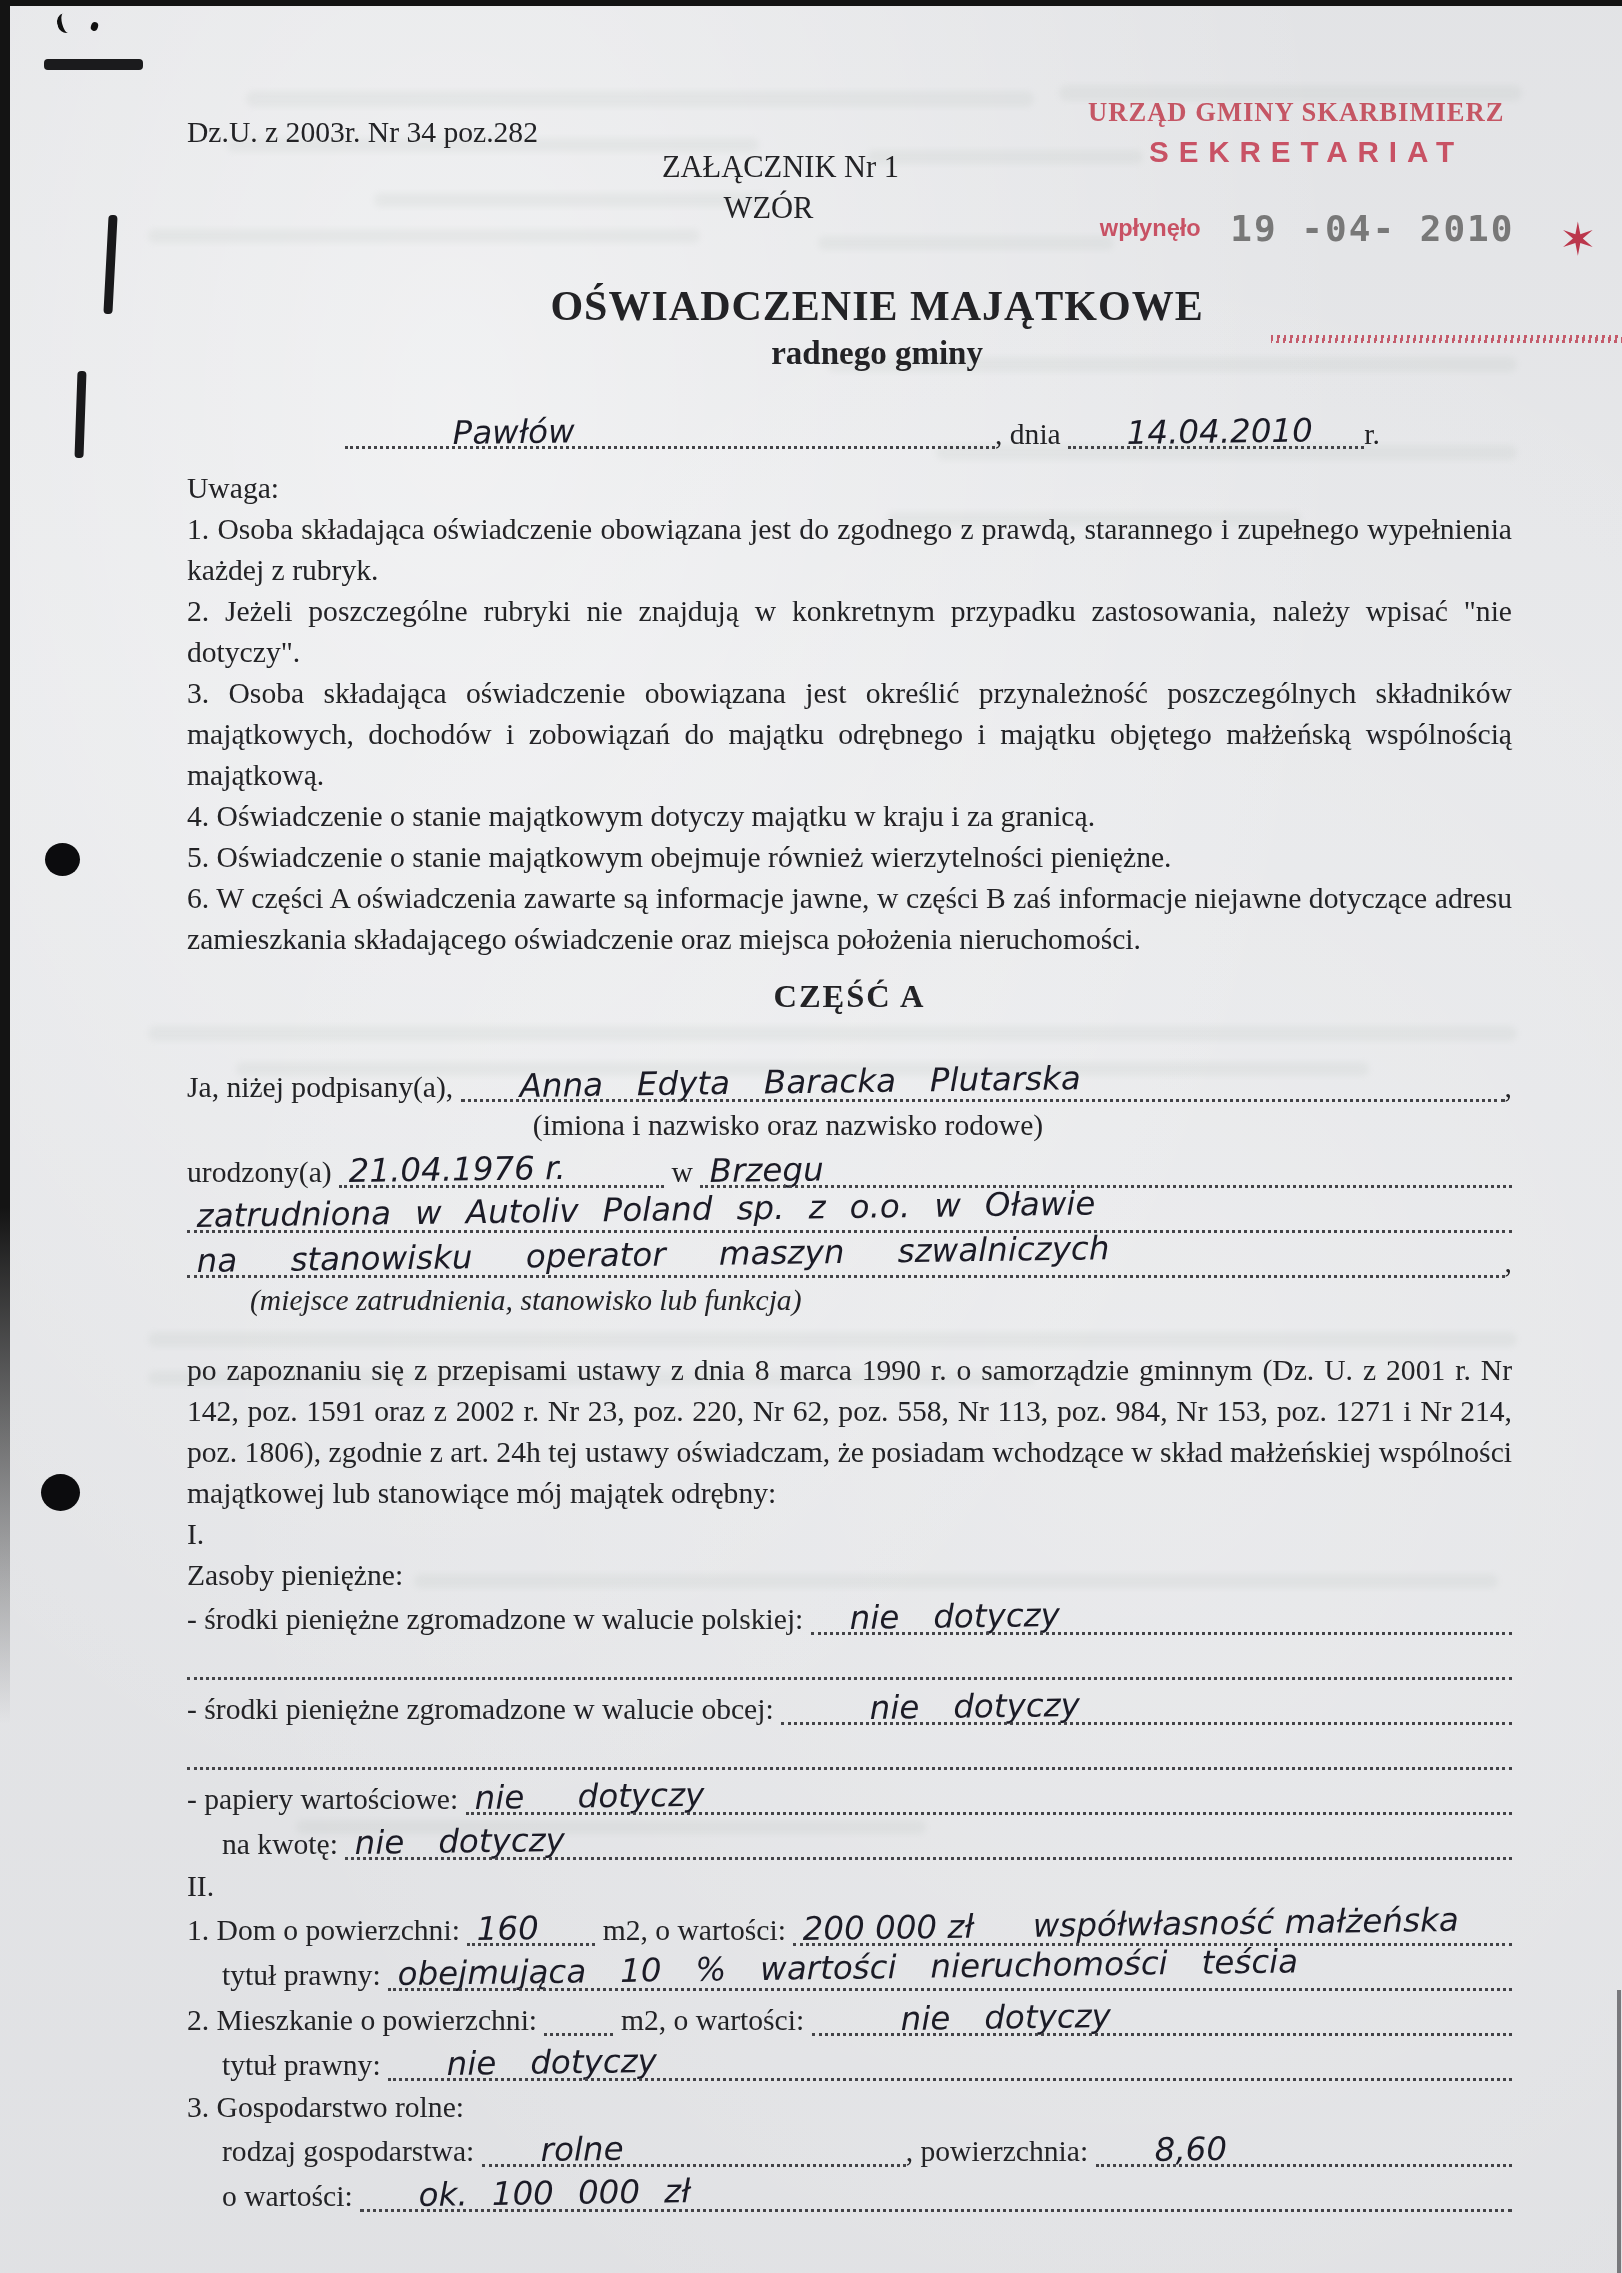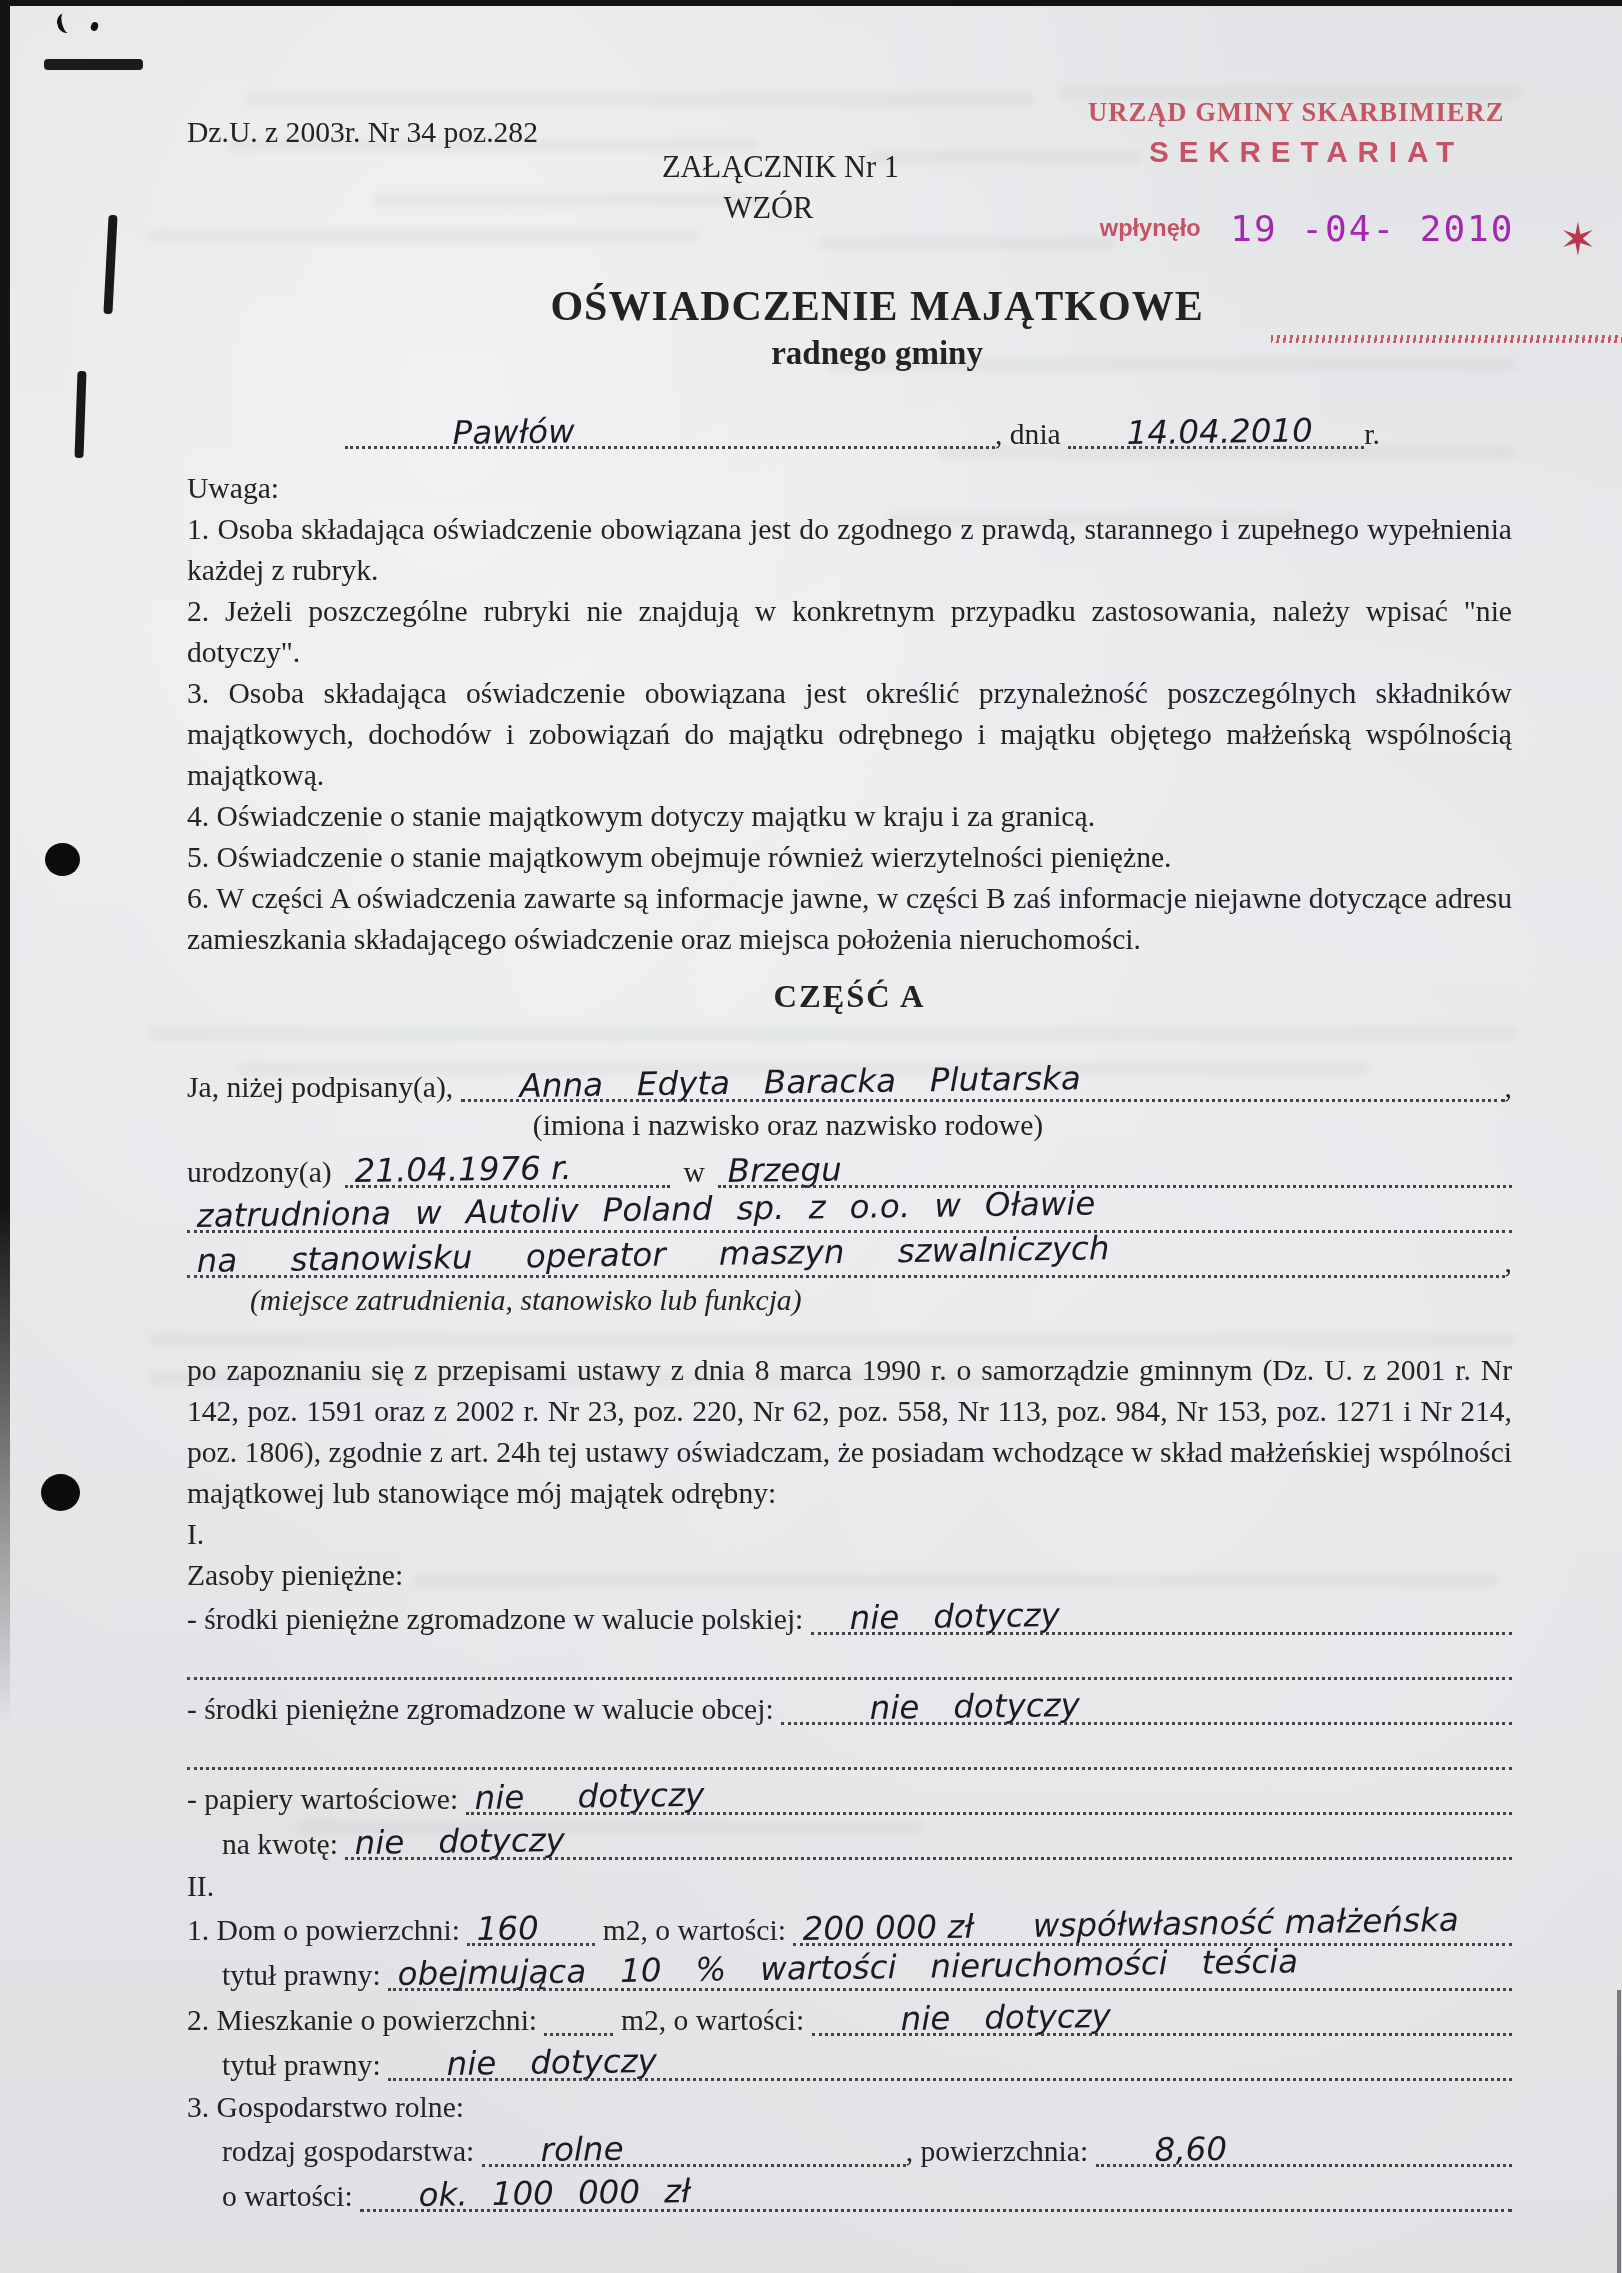--- a/index.html
+++ b/index.html
@@ -29,21 +29,21 @@
   .hole1{ left:45px; top:843px; width:35px; height:33px; }
   .hole2{ left:41px; top:1474px; width:39px; height:37px; }
   .bleed{ position:absolute; background:#8e9c92; opacity:.09; filter:blur(3px); border-radius:7.9px; pointer-events:none; }
 
   
   .stamp{ position:absolute; left:1088px; top:97px; width:493px; opacity:.95; }
   .stamp-office{ font-family:"Liberation Serif",serif; font-weight:bold; font-size:26.6px; letter-spacing:1px; color:#c44f5e; white-space:nowrap; }
   .stamp-dept{ font-family:"Liberation Sans",sans-serif; font-weight:bold; font-size:29.6px; letter-spacing:9.9px; color:#c74b5e; margin-top:6.9px; margin-left:61px; }
   .stamp-recv{ display:flex; align-items:center; gap:29.6px; margin-top:39px; margin-left:11.8px; }
   .stamp-recv-label{ font-family:"Liberation Sans",sans-serif; font-weight:bold; font-size:23.6px; color:#c74b5e; }
-  .stamp-date{ font-family:"DejaVu Sans Mono",monospace; font-weight:normal; font-size:36px; letter-spacing:2px; color:#a21caf; }
+  .stamp-date{ font-family:"DejaVu Sans Mono",monospace; font-weight:bold; font-size:36px; letter-spacing:2px; color:#737373; }
   .stamp-star{ position:absolute; left:471px; top:116px; font-size:45px; color:#b92e44; font-family:"DejaVu Sans",sans-serif; }
   .red-hatch{ position:absolute; left:1271px; top:335px; width:351px; height:7.9px; opacity:.85;
     background:repeating-linear-gradient(100deg, #bf4355 0 2.5px, transparent 2.5px 6.4px); }
 
   
   .content{ position:absolute; left:187px; top:0; width:1325px; }
   .line{ font-size:29.6px; line-height:41px; }
   .para{ font-size:29.6px; line-height:41px; text-align:justify; }
   .journal{ margin-top:112px; font-size:29.6px; }
   .center-block{ width:100%; text-align:center; position:relative; }
@@ -59,21 +59,21 @@
   .fill{ flex:1 1 auto; position:relative; height:43px; }
   .fill::after{ content:""; position:absolute; left:0; right:0; bottom:6.9px; border-bottom:3px dotted #434347; }
   .w70{ flex:0 0 69px; } .w130{ flex:0 0 128px; } .w300{ flex:0 0 296px; } .w330{ flex:0 0 325px; } .w430{ flex:0 0 424px; } .w660{ flex:0 0 650px; }
   .hw{ position:absolute; bottom:1px; left:39px; white-space:nowrap;
        font-family:"DejaVu Sans",sans-serif; font-style:italic; font-size:32.5px; color:#1b1b26;
        transform:rotate(-0.8deg); transform-origin:left bottom; }
   .hw2{ position:static; display:inline-block; margin-left:59px; }
   .ws-sm{ word-spacing:13.8px; } .ws-md{ word-spacing:23.6px; } .ws-lg{ word-spacing:43px; }
   .ml10{ left:9.9px; } .ml60{ left:59px; } .ml90{ left:89px; } .ml110{ left:108px; }
   .indent{ padding-left:35px; }
-  .gap-sm{ margin-top:7.9px;gap:6px; }
+  .gap-sm{ margin-top:7.9px; }
 </style>
 </head>
 <body>
 
 <div class="page">
 
   <div class="edge-top"></div>
   <div class="edge-left"></div>
   <div class="edge-right"></div>
   <div class="corner-mark"></div>

